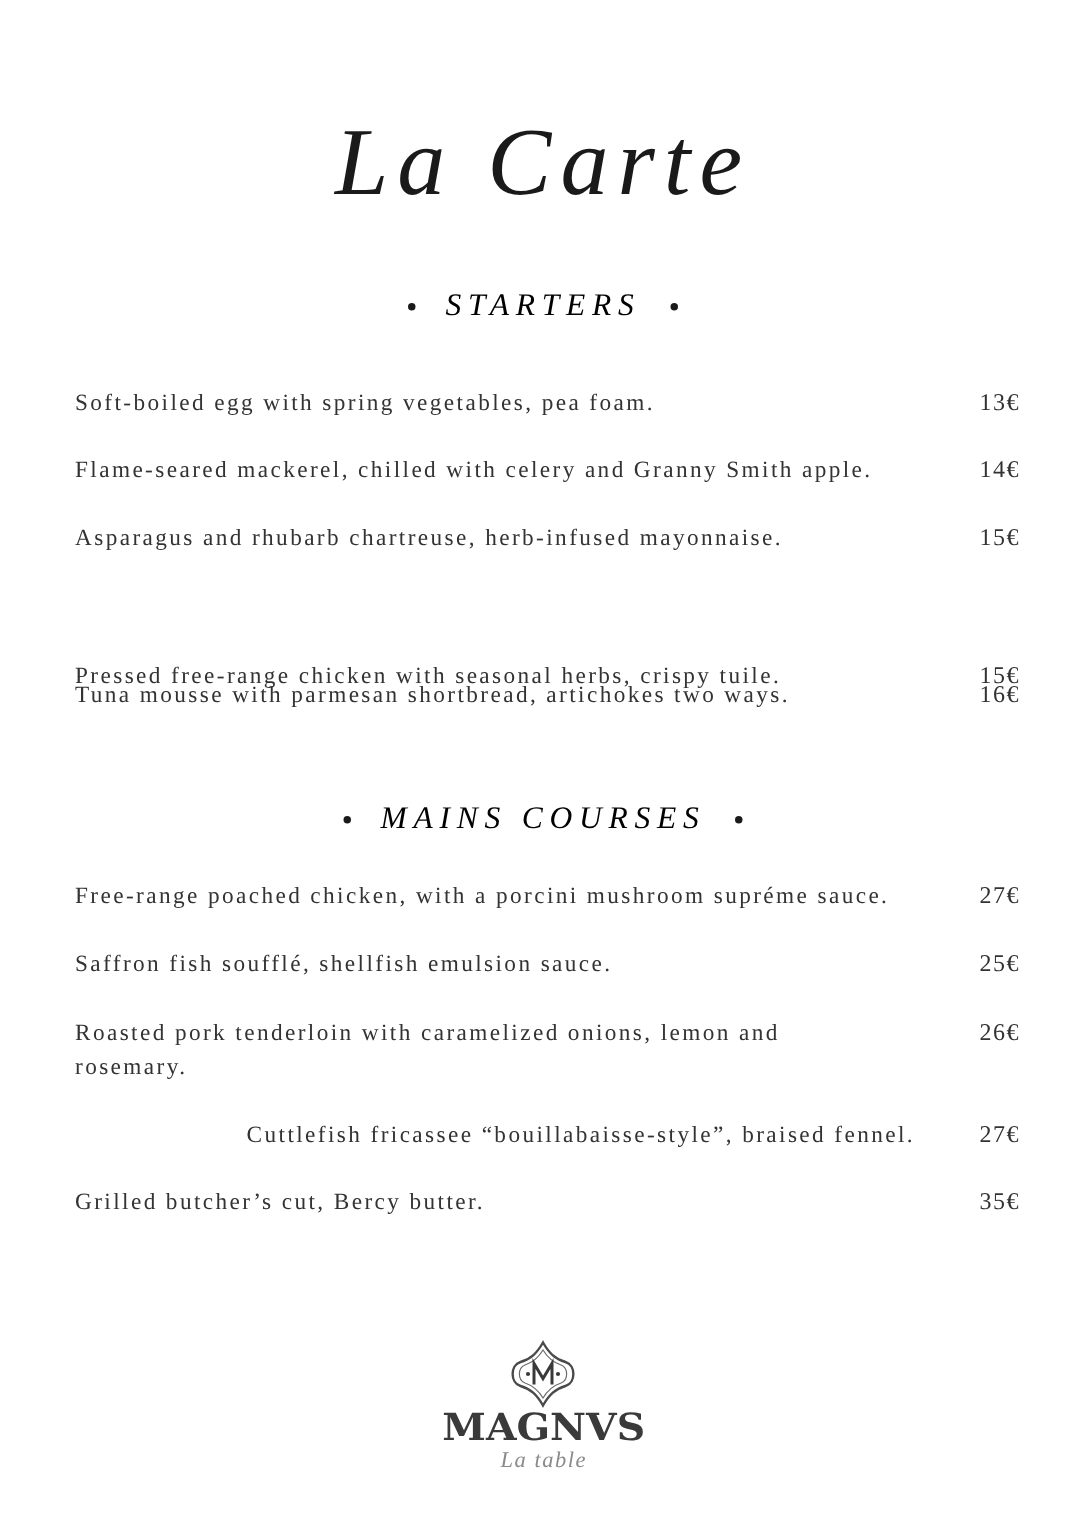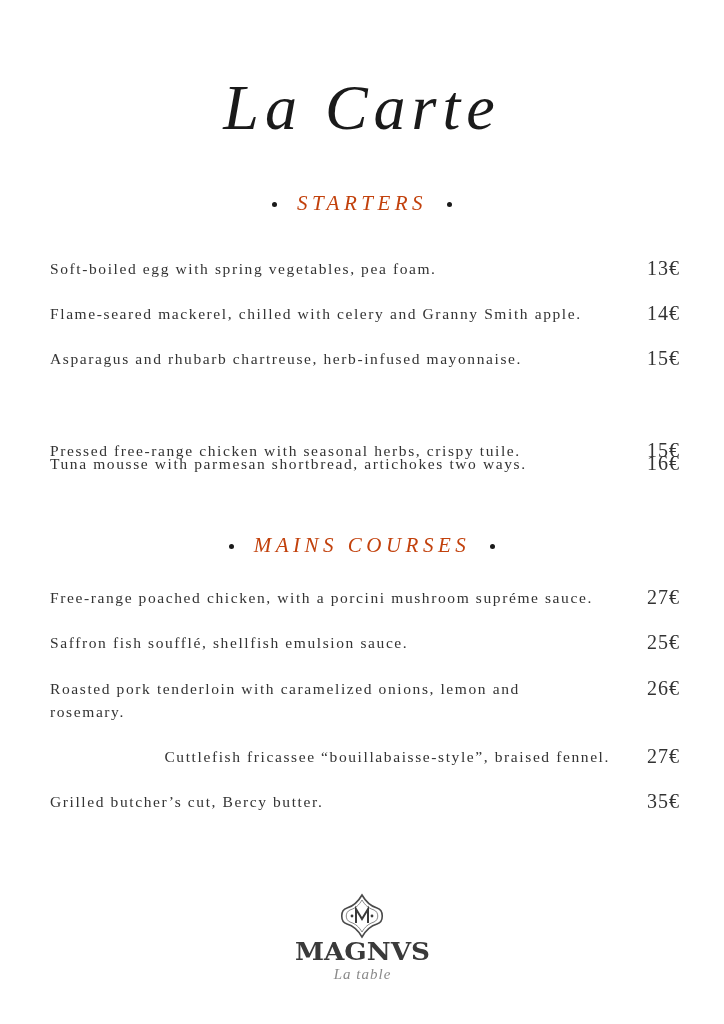--- a/index.html
+++ b/index.html
@@ -36,21 +36,21 @@
     }
     .section-heading {
       position: absolute;
       left: 0;
       width: 724px;
       text-align: center;
       font-family: "Liberation Serif", serif;
       font-style: italic;
       font-size: 21px;
       letter-spacing: 4.5px;
-      color: #c2410c;
+      color: #000000;
       line-height: 26px;
     }
     .section-heading .dot {
       display: inline-block;
       width: 5px;
       height: 5px;
       border-radius: 50%;
       background: #1a1a1a;
       vertical-align: middle;
       margin: 0 20px;
@@ -71,21 +71,21 @@
       line-height: 23px;
     }
     .item .desc {
       display: block;
       width: 560px;
     }
     .item .price {
       position: absolute;
       right: 0;
       top: 0;
-      font-size: 20px;
+      font-size: 16px;
       letter-spacing: 1px;
       color: #333333;
     }
     .logo {
       position: absolute;
       left: 290px;
       top: 893px;
       width: 145px;
       height: 100px;
     }

